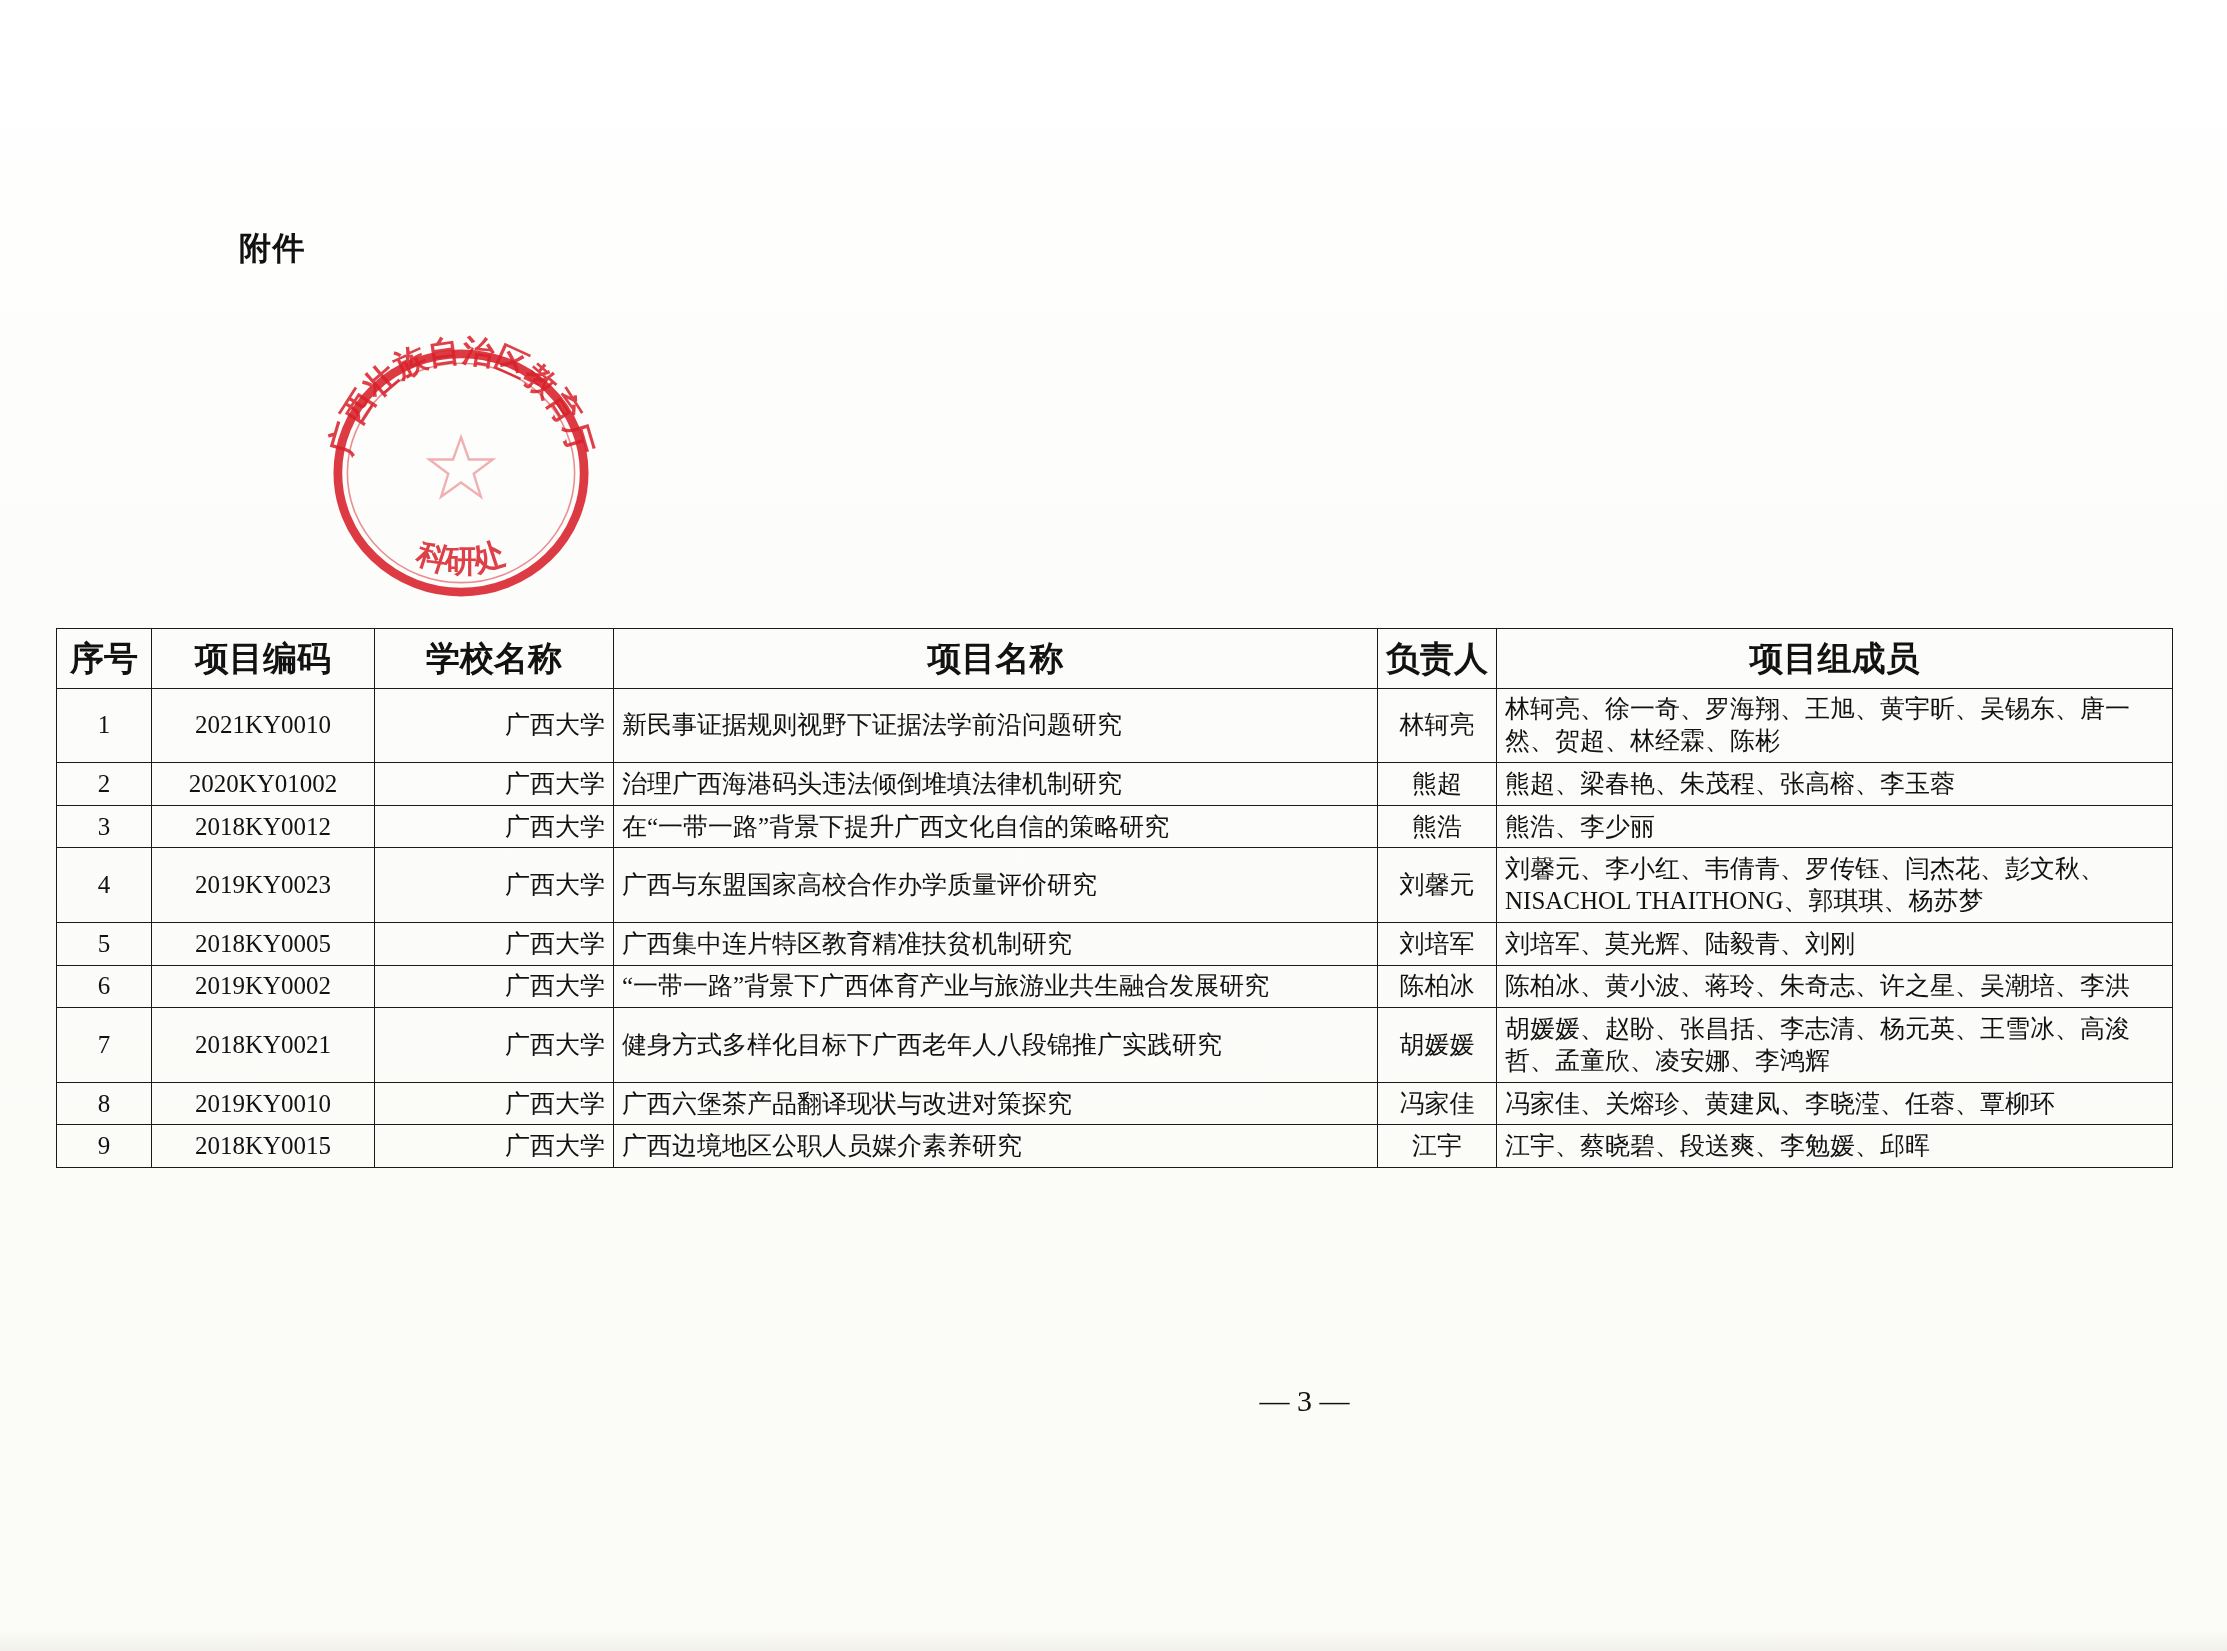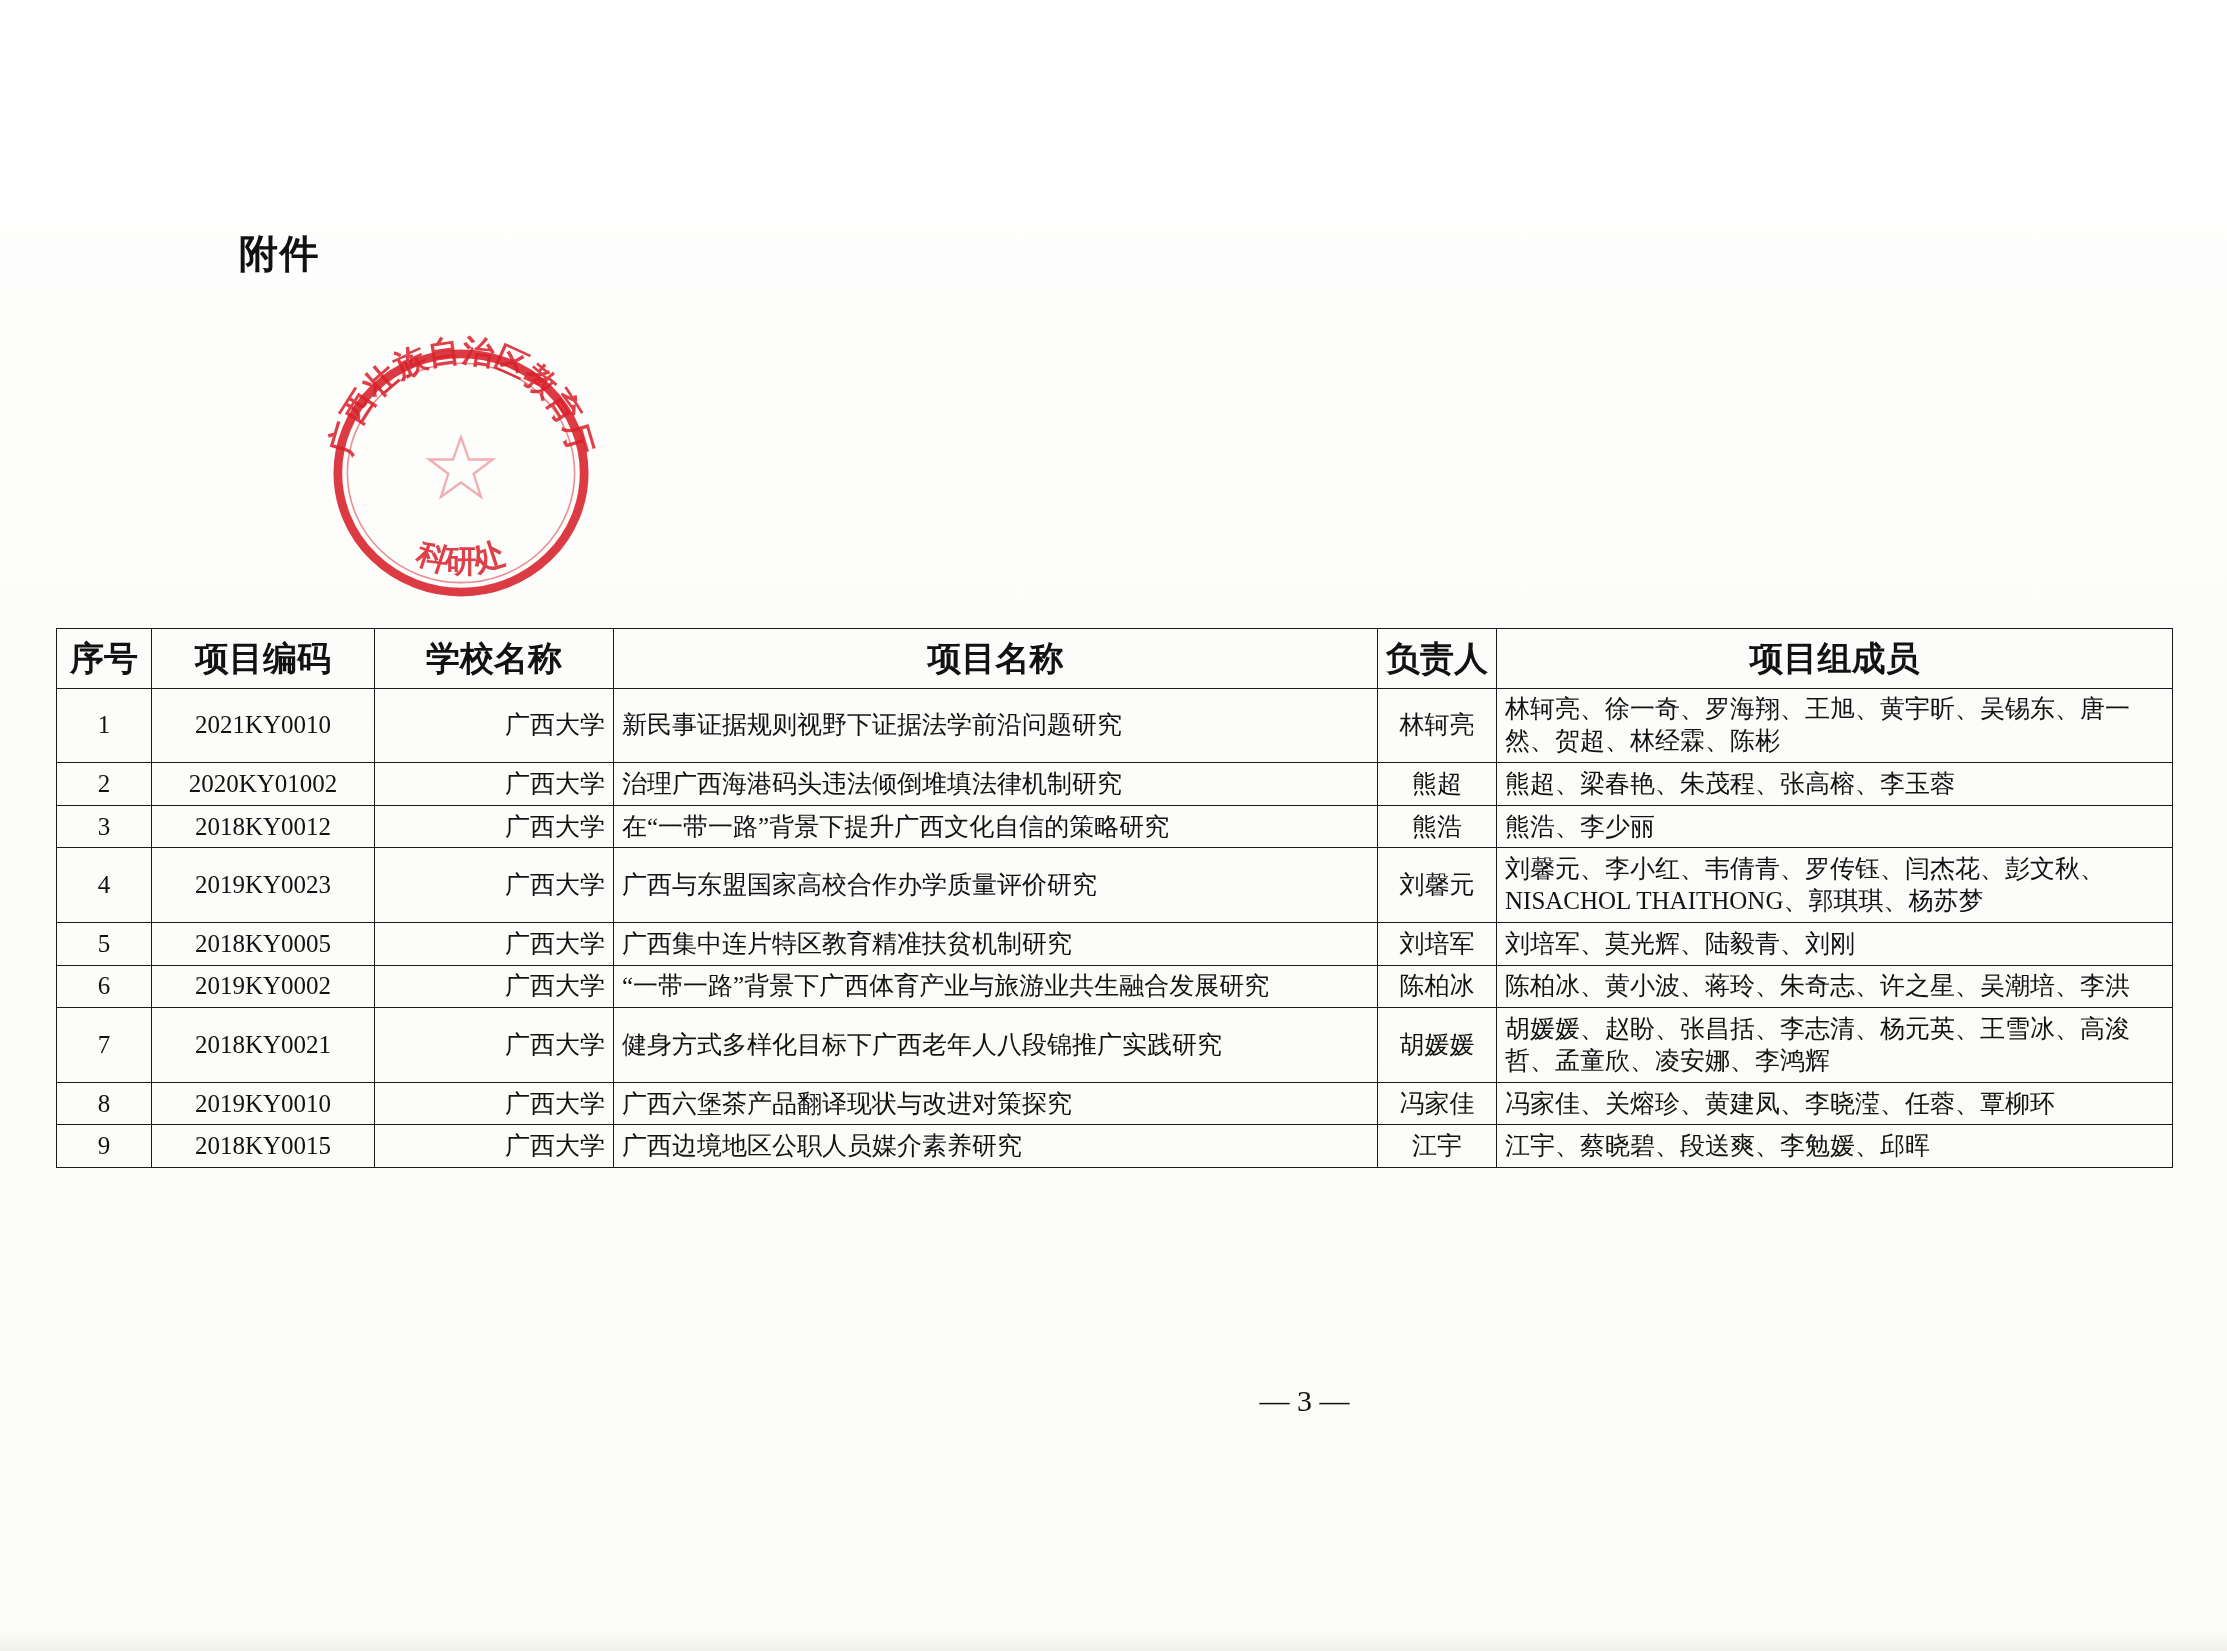--- a/index.html
+++ b/index.html
@@ -26,21 +26,21 @@
   
   .paper-tint {
     position: absolute;
     inset: 0;
     background: linear-gradient(180deg, #ffffff 0%, #fcfcfa 40%, #fbfbf8 100%);
   }
   .attach-label {
     position: absolute;
     left: 239px;
     top: 227px;
-    font-size: 39px;
+    font-size: 32px;
     font-weight: 700;
     letter-spacing: 1.6px;
     font-family: "Liberation Serif", "DejaVu Serif", serif;
   }
   .doc-title {
     position: absolute;
     top: 398px;
     left: 0;
     width: 2227px;
     text-align: center;

